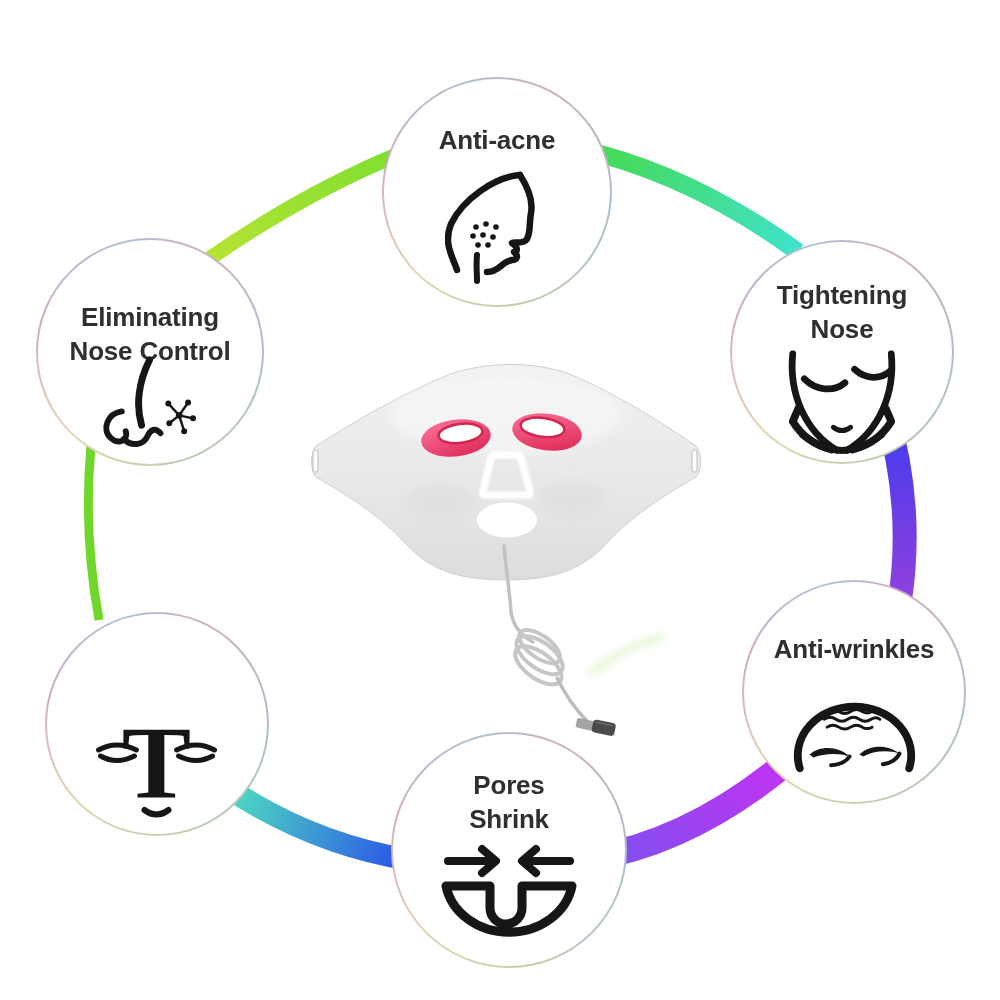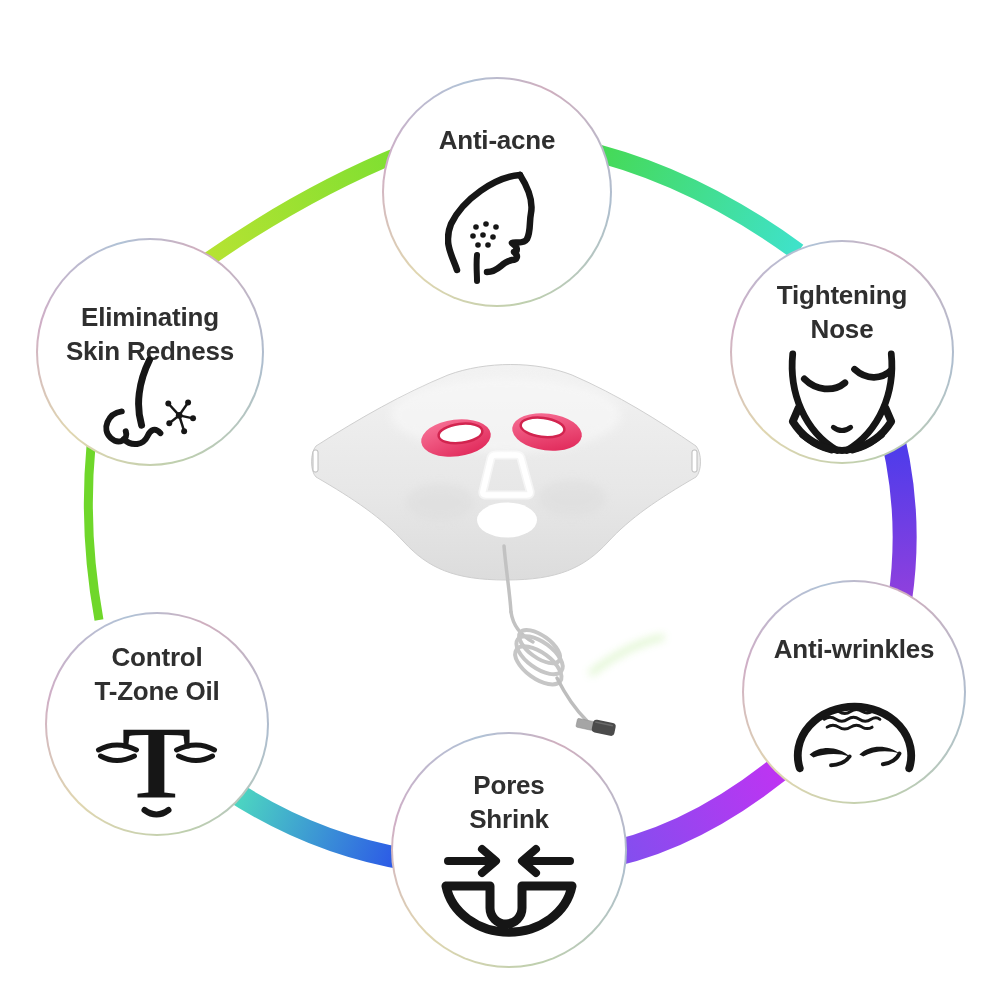--- a/index.html
+++ b/index.html
@@ -130,38 +130,34 @@
     <svg class="icon" width="142" height="112" viewBox="0 0 142 112">
       <path class="ic" stroke-width="8" d="M 10,27 L 56,27"></path>
       <path class="ic" stroke-width="8" d="M 44,15 L 58,27 L 44,39"></path>
       <path class="ic" stroke-width="8" d="M 132,27 L 86,27"></path>
       <path class="ic" stroke-width="8" d="M 98,15 L 84,27 L 98,39"></path>
       <path class="ic" stroke-width="9" d="M 8,52 L 52,52 L 52,74 A 16,16 0 0 0 84,74 L 84,52 L 134,52 A 64,56 0 0 1 8,52 Z"></path>
     </svg>
   </div>
 
   <div class="feature f4">
-    <div class="label">
-      <span>Control</span>
-      <span>T-Zone Oil</span>
-    </div>
     <svg class="icon" width="125" height="103" viewBox="0 0 125 103">
       <text x="62" y="80" text-anchor="middle" font-family="Liberation Serif, serif" font-weight="bold" font-size="104" fill="#161616">T</text>
       <path class="ic" stroke-width="5" d="M 4,32 Q 22,22 42,32"></path>
       <path class="ic" stroke-width="5" d="M 6,38 Q 22,47 40,38"></path>
       <path class="ic" stroke-width="5" d="M 82,32 Q 102,22 120,32"></path>
       <path class="ic" stroke-width="5" d="M 84,38 Q 102,47 118,38"></path>
       <path class="ic" stroke-width="6" d="M 50,92 Q 62,101 74,92"></path>
     </svg>
   </div>
 
   <div class="feature f5">
     <div class="label">
       <span>Eliminating</span>
-      <span>Skin Redness</span>
+      <span>Nose Control</span>
     </div>
     <svg class="icon" width="104" height="94" viewBox="0 0 105 95">
       <path class="ic" stroke-width="7" d="M 52,4 C 41,26 38,50 44,70"></path>
       <path class="ic" stroke-width="6" d="M 24,56 C 10,58 3,74 13,83 C 21,90 31,85 28,76"></path>
       <path class="ic" stroke-width="6" d="M 26,84 C 34,92 46,90 50,81 C 53,74 58,72 63,78"></path>
       <g stroke="#161616" stroke-width="2.5">
         <path d="M 82,60 L 71,48"></path>
           <path d="M 82,60 L 91,47"></path>
           <path d="M 82,60 L 96,63"></path>
         <path d="M 82,60 L 87,76"></path>

